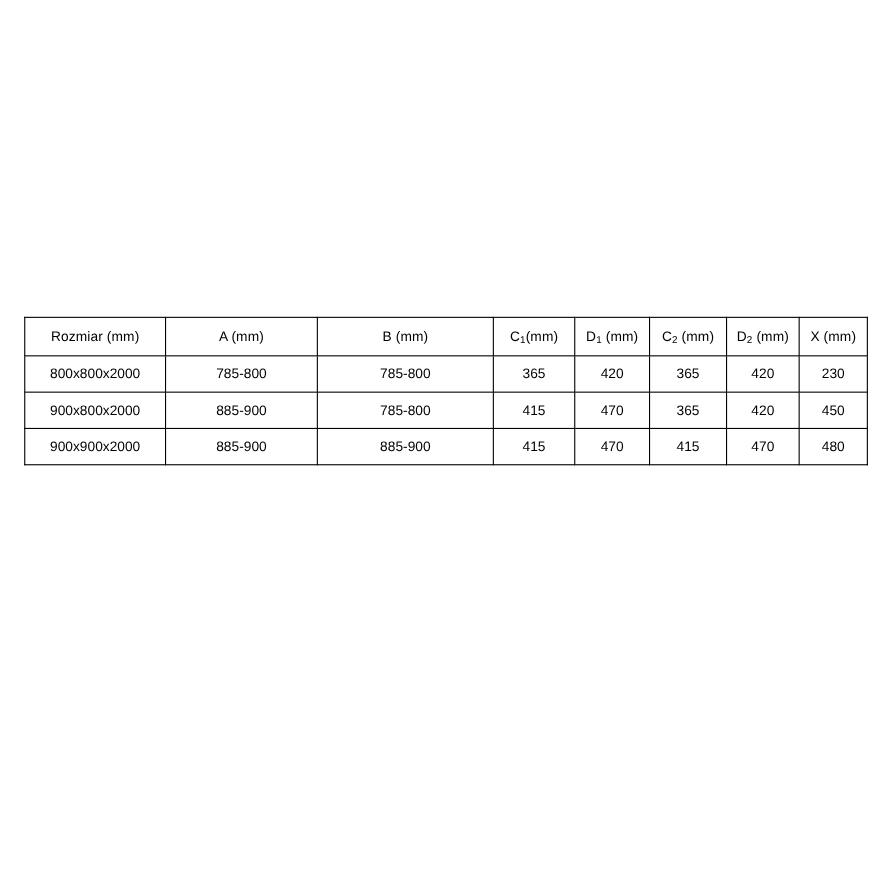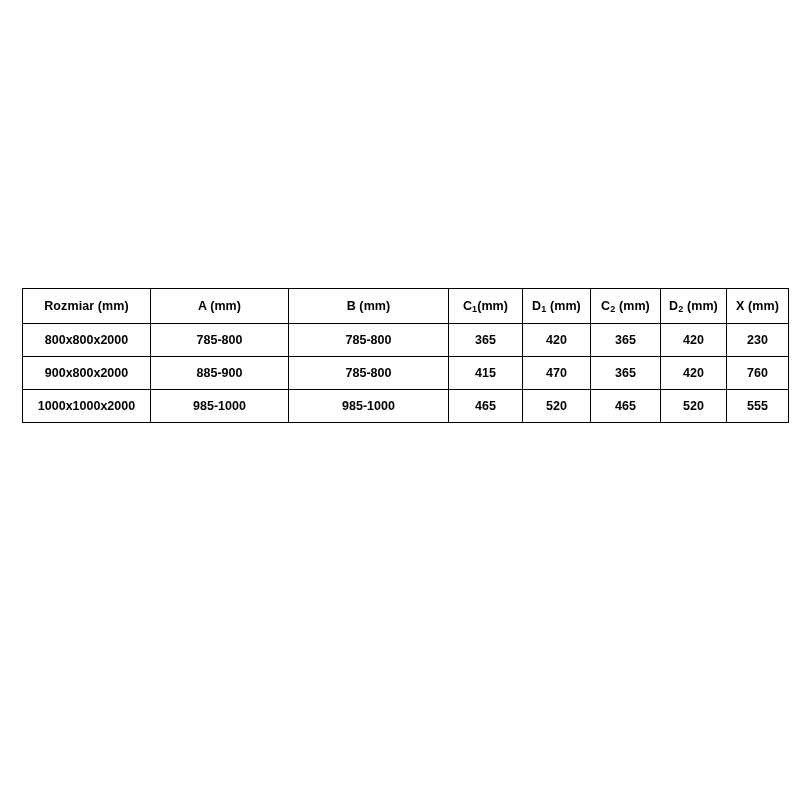--- a/index.html
+++ b/index.html
@@ -37,26 +37,26 @@
   table.spec td {
     border: 1px solid #000000;
     text-align: center;
     vertical-align: middle;
     font-size: 12.5px;
     line-height: 1.2;
     padding: 0;
     height: 32px;
   }
   table.spec th {
-    font-weight: bold;
+    font-weight: normal;
     letter-spacing: 0.1px;
     margin-top: 20px;
   }
   table.spec td {
-    font-weight: bold;
+    font-weight: normal;
   }
   table.spec tr.header-row th {
     height: 34px;
   }
   
   col.c-size   { width: 128px; }
   col.c-a      { width: 138px; }
   col.c-b      { width: 160px; }
   col.c-c1     { width: 74px; }
   col.c-d1     { width: 68px; }
@@ -110,28 +110,28 @@
           <td>230</td>
         </tr>
         <tr>
           <td>900x800x2000</td>
           <td>885-900</td>
           <td>785-800</td>
           <td>415</td>
           <td>470</td>
           <td>365</td>
           <td>420</td>
-          <td>760</td>
+          <td>450</td>
         </tr>
         <tr>
-          <td>1000x1000x2000</td>
-          <td>985-1000</td>
-          <td>985-1000</td>
-          <td>465</td>
-          <td>520</td>
-          <td>465</td>
-          <td>520</td>
-          <td>555</td>
+          <td>900x900x2000</td>
+          <td>885-900</td>
+          <td>885-900</td>
+          <td>415</td>
+          <td>470</td>
+          <td>415</td>
+          <td>470</td>
+          <td>480</td>
         </tr>
       </tbody>
     </table>
   </div>
 </div>
 
 </body></html>

